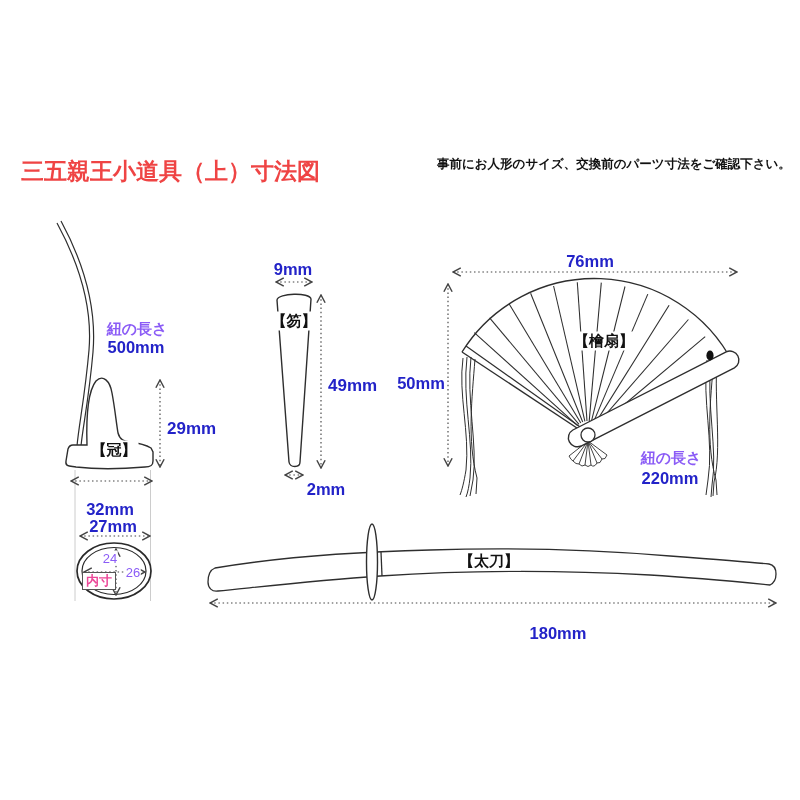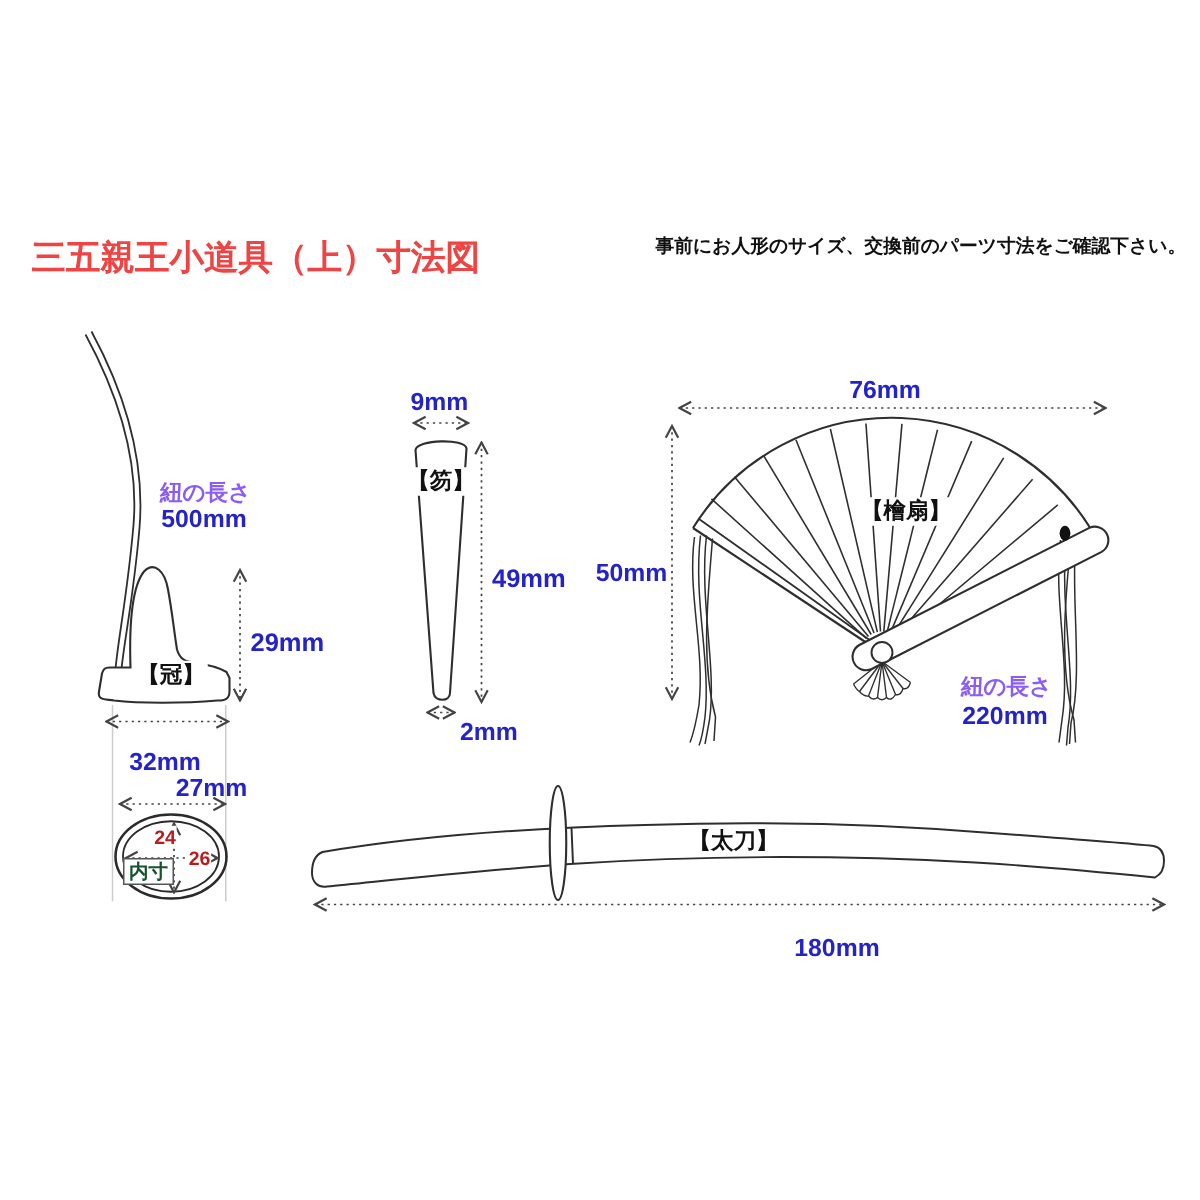--- a/index.html
+++ b/index.html
@@ -15,24 +15,24 @@
   .vctr{transform:translate(0,-50%);}
   .page-title{
     left:21px;top:151px;font-size:23px;font-weight:800;color:#ef4444;
     letter-spacing:0px;line-height:40px;
   }
   .notice{left:437px;font-size:12.5px;font-weight:700;color:#111;line-height:15.5px;}
   .dim{font-weight:700;color:#2323c8;font-size:16.5px;}
   .dim.big{font-size:17px;}
   .blk{font-weight:700;color:#8b5cf6;font-size:15px;}
   .obj-label{font-weight:700;color:#111;font-size:15px;background:#fff;padding:0 2px;}
-  .red{font-weight:700;color:#b91c1c;}
+  .red{font-weight:400;color:#8b5cf6;}
   .inner-num{font-size:13px;background:#fff;padding:0 1px;}
   .inner-box{
-    font-size:13px;color:#14532d;font-weight:700;background:#fff;
+    font-size:13px;color:#ec4899;font-weight:700;background:#fff;
     border:1px solid #555;padding:0px 3px;line-height:16px;
   }
   .note-red{font-size:15.5px;}
 </style>
 </head>
 <body>
 
 <div id="stage">
 
   <svg id="art" width="800" height="800" viewBox="0 0 800 800">
@@ -146,21 +146,21 @@
   </svg>
 
   <div class="lbl page-title">三五親王小道具（上）寸法図</div>
   <div class="lbl notice" style="top:157px;">事前にお人形のサイズ、交換前のパーツ寸法をご確認下さい。</div>
 
   <div class="lbl blk ctr" style="left:137px;top:329px;">紐の長さ</div>
   <div class="lbl dim ctr" style="left:136px;top:347px;">500mm</div>
   <div class="lbl dim big vctr" style="left:167px;top:429px;">29mm</div>
   <div class="lbl obj-label ctr" style="left:114px;top:450px;">【冠】</div>
   <div class="lbl dim ctr" style="left:110px;top:493px;margin-top:16px;">32mm</div>
-  <div class="lbl dim ctr" style="left:113px;top:526px;margin-left:28px;">27mm</div>
+  <div class="lbl dim ctr" style="left:113px;top:526px;">27mm</div>
   <div class="lbl red inner-num ctr" style="left:110px;top:558px;">24</div>
   <div class="lbl red inner-num ctr" style="left:133px;top:572px;">26</div>
   <div class="lbl inner-box ctr" style="left:99px;top:581px;">内寸</div>
 
   <div class="lbl dim ctr" style="left:293px;top:269px;text-align:right;">9mm</div>
   <div class="lbl obj-label ctr" style="left:294px;top:321px;">【笏】</div>
   <div class="lbl dim big vctr" style="left:328px;top:386px;">49mm</div>
   <div class="lbl dim ctr" style="left:294px;top:489px;margin-left:32px;">2mm</div>
 
   <div class="lbl dim ctr" style="left:590px;top:261px;">76mm</div>

